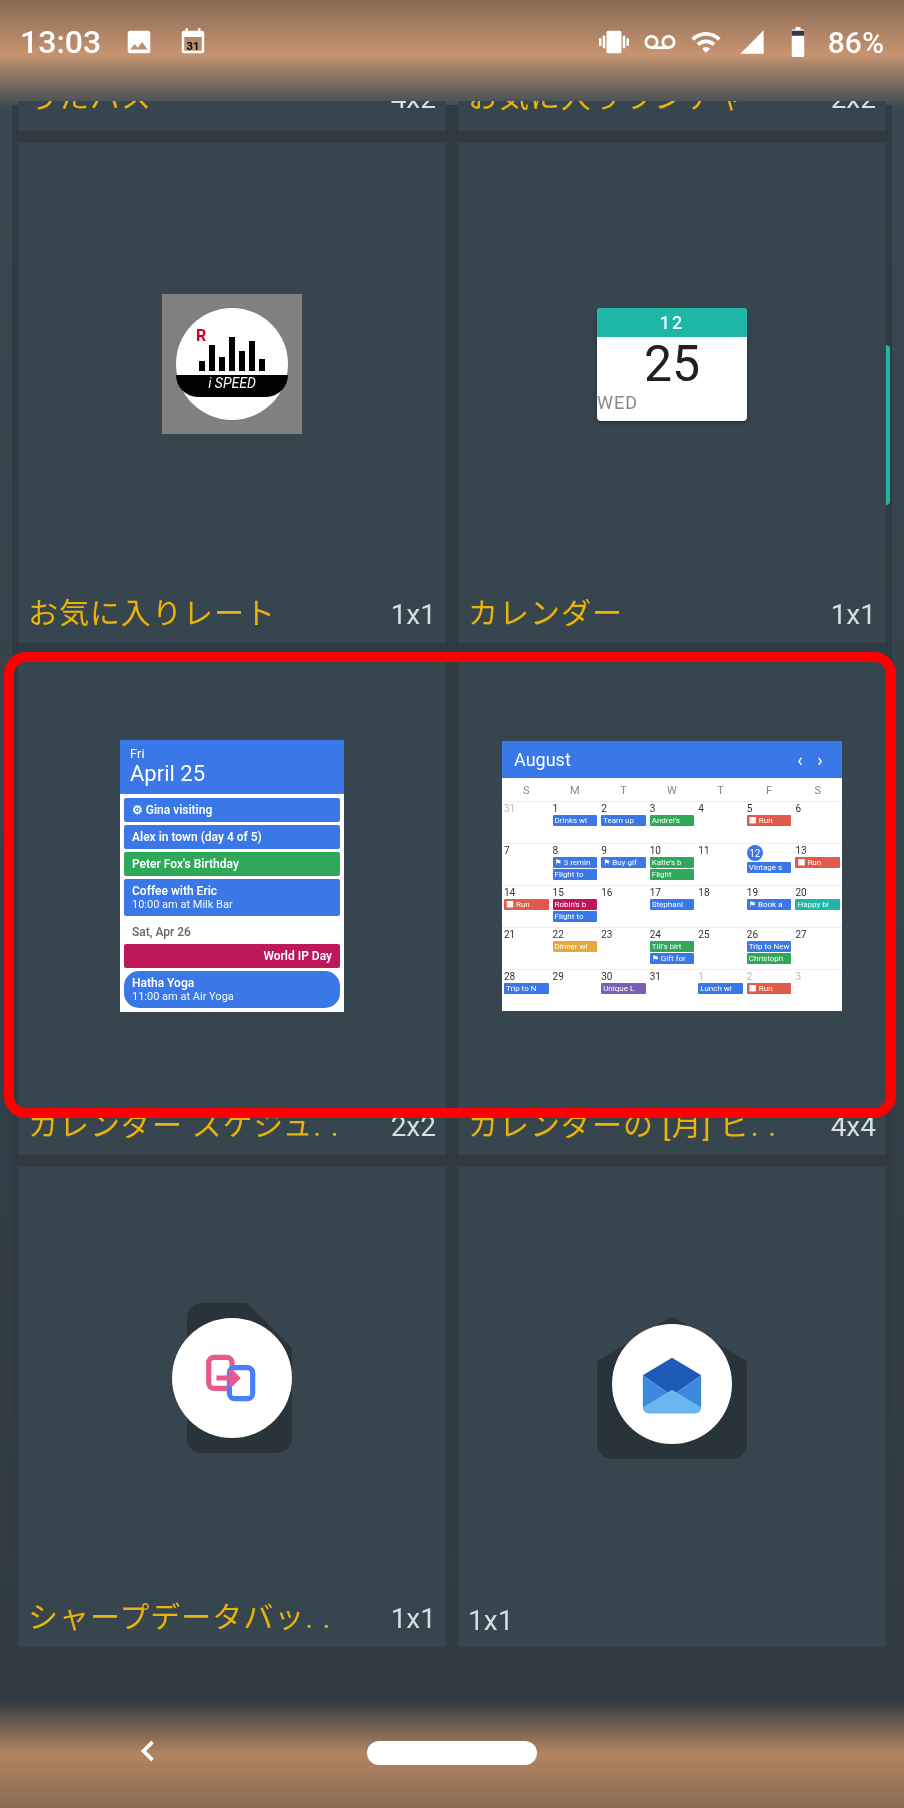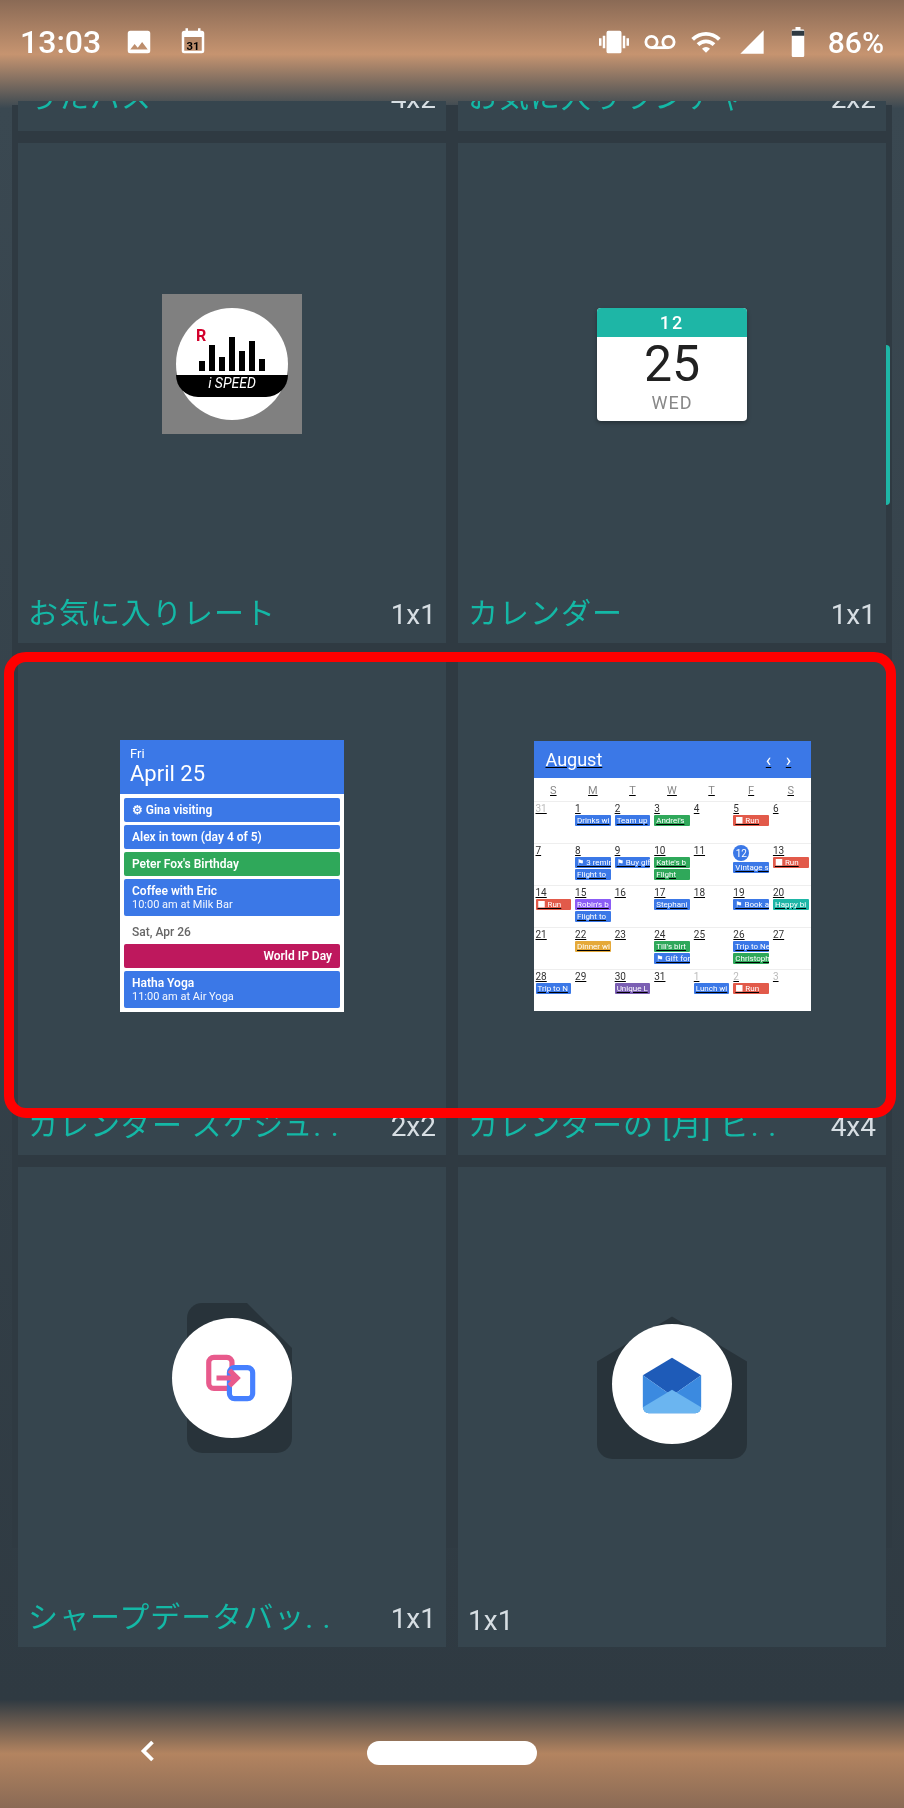--- a/index.html
+++ b/index.html
@@ -24,52 +24,52 @@
 }
 .scroll-ind { position: absolute; right: 2px; top: 240px; width: 8px; height: 160px; background: #1eb6a6; border-radius: 4px; }
 .grid { display: grid; grid-template-columns: 1fr 1fr; gap: 12px; height: 100%; }
 .cell {
   background: #36454e; position: relative; overflow: hidden;
   display: flex; flex-direction: column;
 }
 .cell.cut-top { margin-top: -10px; }
 .preview { flex: 1; display: flex; align-items: center; justify-content: center; padding: 10px; }
 .label-row { display: flex; align-items: baseline; justify-content: space-between; padding: 4px 10px 10px; gap: 10px; }
-.label-name { color: #14b8a6; font-size: 30px; white-space: nowrap; overflow: hidden; text-overflow: ellipsis; letter-spacing: 1px; }
+.label-name { color: #eab308; font-size: 30px; white-space: nowrap; overflow: hidden; text-overflow: ellipsis; letter-spacing: 1px; }
 .label-size { color: #d7dee3; font-size: 28px; white-space: nowrap; }
 .label-row.top { position: absolute; top: -28px; left: 0; right: 0; padding: 0 10px; }
 
 .red-box { position: absolute; border: 10px solid #ff0000; border-radius: 22px; pointer-events: none; }
 
 
 .ispeed-wrap { width: 140px; height: 140px; background: #808080; display: flex; align-items: center; justify-content: center; }
 .ispeed-circ { width: 112px; height: 112px; border-radius: 50%; background: #fff; position: relative; display: flex; flex-direction: column; align-items: center; justify-content: center; }
 .ispeed-r { position: absolute; top: 18px; left: 20px; font-size: 16px; font-weight: 700; color: #d3002c; }
 .ispeed-bars { display: flex; align-items: flex-end; gap: 4px; height: 40px; }
 .ispeed-bars span { width: 6px; background: #000; }
 .ispeed-band { width: 100%; text-align: center; background: #000; color: #fff; font-size: 14px; font-style: italic; margin-top: 4px; border-radius: 0 0 40px 40px; padding-bottom: 6px;}
 
 
 .calday { width: 150px; background: #fff; border-radius: 4px; overflow: hidden; box-shadow: 0 2px 4px rgba(0,0,0,.3); }
 .calday-top { background: #1eb6a6; color: #fff; text-align: center; font-size: 18px; font-weight: 500; padding: 4px 0; letter-spacing: 2px; }
 .calday-num { text-align: center; font-size: 50px; font-weight: 400; color: #212121; line-height: 1.1; }
-.calday-dow { text-align: center; font-size: 18px; color: #888; padding-bottom: 8px; letter-spacing: 1px; }
+.calday-dow { text-align: left; font-size: 18px; color: #888; padding-bottom: 8px; letter-spacing: 1px; }
 
 
 .sched { width: 224px; background: #fff; font-size: 12px; }
 .sched-hdr { background: #3b78e7; color: #fff; padding: 6px 10px 8px; }
 .sched-dow { font-size: 13px; }
 .sched-date { font-size: 22px; font-weight: 400; }
 .sched-list { display: flex; flex-direction: column; padding: 4px; gap: 3px; }
 .sched-item { color: #fff; padding: 5px 8px; font-weight: 600; font-size: 12px; border-radius: 2px; white-space: nowrap; overflow: hidden; }
 .sched-item .sub { font-weight: 400; font-size: 11px; opacity: .95; display: block; }
 .sched-daylbl { color: #666; font-size: 12px; padding: 6px 8px 2px; font-weight: 500; }
 
 
-.month { width: 277px; background: #fff; font-size: 10px; overflow: hidden; text-decoration: underline; }
+.month { width: 340px; background: #fff; font-size: 10px; overflow: hidden; }
 .month-hdr { background: #3b78e7; color: #fff; display: flex; align-items: center; padding: 8px 12px; font-size: 18px; }
 .month-hdr-title { flex: 1; }
 .month-nav { width: 20px; text-align: center; }
 .month-grid { display: grid; grid-template-columns: repeat(7,1fr); }
 .dowc { text-align: center; color: #888; font-size: 11px; padding: 6px 0 4px; }
 .mcell { height: 42px; border-top: 1px solid #eee; padding: 1px 2px; font-size: 9px; overflow: hidden; }
 .mcell .dn { color: #333; font-size: 10px; }
 .mcell .dn.grey { color: #bbb; }
 .mcell .dn.today { background: #3b78e7; color: #fff; border-radius: 50%; width: 16px; height: 16px; display: inline-flex; align-items: center; justify-content: center; }
 .chip { display: block; color: #fff; padding: 0 2px; border-radius: 1px; white-space: nowrap; overflow: hidden; margin-top: 1px; font-size: 8px; line-height: 11px; }
@@ -196,21 +196,21 @@
             <div class="sched-dow">Fri</div>
             <div class="sched-date">April 25</div>
           </div>
           <div class="sched-list" id="sched-list">
               <div class="sched-item" style="background: rgb(59, 120, 231);">⚙ Gina visiting</div>
               <div class="sched-item" style="background: rgb(59, 120, 231);">Alex in town (day 4 of 5)</div>
               <div class="sched-item" style="background: rgb(47, 168, 90);">Peter Fox's Birthday</div>
               <div class="sched-item" style="background: rgb(59, 120, 231);">Coffee with Eric<span class="sub">10:00 am at Milk Bar</span></div>
               <div class="sched-daylbl">Sat, Apr 26</div>
               <div class="sched-item" style="background: #be185d; text-align: right;">World IP Day</div>
-              <div class="sched-item" style="background: rgb(59, 120, 231);">Hatha Yoga<span class="sub">11:00 am at Air Yoga</span></div>
+              <div class="sched-item" style="background: rgb(59, 120, 231); border-radius: 15px;">Hatha Yoga<span class="sub">11:00 am at Air Yoga</span></div>
             </div>
         </div>
       </div>
       <div class="label-row">
         <span class="label-name">カレンダー スケジュ. .</span>
         <span class="label-size">2x2</span>
       </div>
     </div>
     <div class="cell" style="height:500px">
       <div class="preview">
@@ -236,21 +236,21 @@
               <div class="mcell"><span class="dn">5</span><span class="chip" style="background: rgb(226, 90, 74);">■ Run</span></div>
               <div class="mcell"><span class="dn">6</span></div>
               <div class="mcell"><span class="dn">7</span></div>
               <div class="mcell"><span class="dn">8</span><span class="chip" style="background: rgb(59, 120, 231);">⚑ 3 remin</span><span class="chip" style="background: rgb(59, 120, 231);">Flight to</span></div>
               <div class="mcell"><span class="dn">9</span><span class="chip" style="background: rgb(59, 120, 231);">⚑ Buy gif</span></div>
               <div class="mcell"><span class="dn">10</span><span class="chip" style="background: rgb(47, 168, 90);">Katie's b</span><span class="chip" style="background: rgb(47, 168, 90);">Flight</span></div>
               <div class="mcell"><span class="dn">11</span></div>
               <div class="mcell"><span class="dn today">12</span><span class="chip" style="background: rgb(59, 120, 231);">Vintage s</span></div>
               <div class="mcell"><span class="dn">13</span><span class="chip" style="background: rgb(226, 90, 74);">■ Run</span></div>
               <div class="mcell"><span class="dn">14</span><span class="chip" style="background: rgb(226, 90, 74);">■ Run</span></div>
-              <div class="mcell"><span class="dn">15</span><span class="chip" style="background: #8b5cf6;">Robin's b</span><span class="chip" style="background: rgb(59, 120, 231);">Flight to</span></div>
+              <div class="mcell"><span class="dn">15</span><span class="chip" style="background: #be185d;">Robin's b</span><span class="chip" style="background: rgb(59, 120, 231);">Flight to</span></div>
               <div class="mcell"><span class="dn">16</span></div>
               <div class="mcell"><span class="dn">17</span><span class="chip" style="background: rgb(59, 120, 231);">Stephani</span></div>
               <div class="mcell"><span class="dn">18</span></div>
               <div class="mcell"><span class="dn">19</span><span class="chip" style="background: rgb(59, 120, 231);">⚑ Book a</span></div>
               <div class="mcell"><span class="dn">20</span><span class="chip" style="background: rgb(30, 182, 166);">Happy bi</span></div>
               <div class="mcell"><span class="dn">21</span></div>
               <div class="mcell"><span class="dn">22</span><span class="chip" style="background: rgb(229, 169, 57);">Dinner wi</span></div>
               <div class="mcell"><span class="dn">23</span></div>
               <div class="mcell"><span class="dn">24</span><span class="chip" style="background: rgb(47, 168, 90);">Till's birt</span><span class="chip" style="background: rgb(59, 120, 231);">⚑ Gift for</span></div>
               <div class="mcell"><span class="dn">25</span></div>

